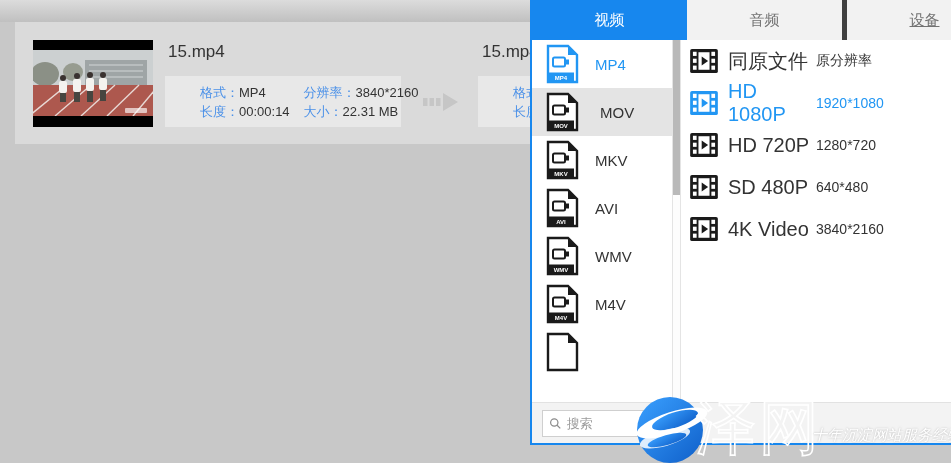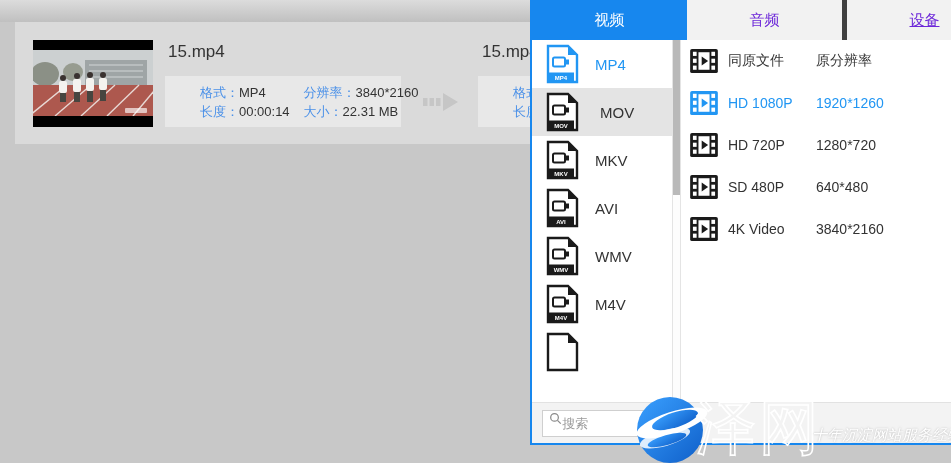--- a/index.html
+++ b/index.html
@@ -21,45 +21,45 @@
   .arrow-wrap { position:absolute; left:408px; top:68px; }
   .file-title2 { position:absolute; left:467px; top:20px; font-size:17px; color:#333; }
   .info-box2 { left:463px; width:240px; }
 
   
   .panel { position:absolute; left:530px; top:0; width:474px; height:445px; background:#fff;
            border-left:2px solid #1787ee; border-right:2px solid #1787ee; border-bottom:2px solid #1787ee;
            z-index:10; }
   .tabs { display:flex; height:40px; }
   .tab { flex:1; display:flex; align-items:center; justify-content:center;
-         font-size:15px; color:#6d28d9; background:#f2f2f2; cursor:pointer; }
+         font-size:15px; color:#737373; background:#f2f2f2; cursor:pointer; }
   .tab.active { background:#1787ee; color:#fff; }
   .tab.bordered { border-left:5px solid #404040;text-decoration:underline; }
 
   .panel-body { position:absolute; top:40px; left:0; right:0; bottom:41px; display:flex; overflow:hidden; }
   .formats { width:140px; overflow:hidden; }
   .format-row { height:48px; display:flex; align-items:center; padding-left:13px; gap:16px; cursor:pointer; }
   .format-row .flabel { font-size:15px; color:#333; }
   .format-row.selected .flabel { color:#2196f3; }
   .format-row.hovered { background:#e4e4e4;gap:21px; }
   .scrollbar { width:9px; position:relative; background:#fdfdfd; border-left:1px solid #e4e4e4; border-right:1px solid #e4e4e4; }
   .scroll-thumb { position:absolute; left:0; top:0; width:7px; height:155px; background:#b9b9b9; }
 
   .options { flex:1; padding-left:9px; }
   .option-row { height:42px; display:flex; align-items:center; cursor:pointer; }
   .option-row .oicon { width:28px; margin:0 10px 0 0; flex:0 0 auto; }
-  .option-row .oname { width:88px; font-size:14px; color:#333; }
+  .option-row .oname { width:88px; font-size:20px; color:#333; }
   .option-row .ores  { width:96px; font-size:14px; color:#333; }
   .option-row .spacer { flex:1; }
   .option-row .edit { width:21px; height:21px; margin-right:20px; cursor:pointer; }
   .option-row.selected .oname, .option-row.selected .ores { color:#2196f3; }
 
   .bottom-bar { position:absolute; left:0; right:0; bottom:0; height:41px; background:#f3f3f3; border-top:1px solid #e2e2e2; }
   .search-box { position:absolute; left:10px; top:7px; width:128px; height:27px; background:#fff;
-                border:1px solid #cfcfcf; display:flex; padding:0 6px; }
+                border:1px solid #cfcfcf; display:flex; align-items:center; padding:0 6px; gap:5px; }
   .search-box input { border:none; outline:none; width:100%; font-size:13px; color:#333; background:transparent;
                       font-family:"Liberation Sans","DejaVu Sans",sans-serif; }
   .search-box input::placeholder { color:#9a9a9a; }
   .confirm-btn { position:absolute; left:165px; top:1px; width:107px; height:29px; background:#2593f2;
                  border:none; color:#fff; font-size:15px; cursor:pointer;
                  font-family:"Liberation Sans","DejaVu Sans",sans-serif; }
 
   
   .watermark { position:absolute; left:0; top:0; width:861px; height:463px; pointer-events:none; z-index:50; }
   .wm-logo { position:absolute; left:615px; top:390px; }
@@ -282,21 +282,21 @@
           <rect x="9" y="3.5" width="12" height="19" fill="#fff"></rect>
           <polygon points="12.5,8 12.5,18 19.5,13" fill="#2196f3"></polygon>
           <rect x="3" y="3" width="4" height="4.5" fill="#fff"></rect>
             <rect x="3" y="10.5" width="4" height="4.5" fill="#fff"></rect>
             <rect x="3" y="18" width="4" height="4.5" fill="#fff"></rect>
           <rect x="23" y="3" width="4" height="4.5" fill="#fff"></rect>
             <rect x="23" y="10.5" width="4" height="4.5" fill="#fff"></rect>
             <rect x="23" y="18" width="4" height="4.5" fill="#fff"></rect>
         </svg>
         <span class="oname">HD 1080P</span>
-        <span class="ores">1920*1260</span>
+        <span class="ores">1920*1080</span>
         <span class="spacer"></span>
         <svg class="edit" viewBox="0 0 22 22">
           <path d="M19.5 11.5 v6 a2.5 2.5 0 0 1 -2.5 2.5 H5 a2.5 2.5 0 0 1 -2.5 -2.5 V7 a2.5 2.5 0 0 1 2.5 -2.5 h6.5" fill="none" stroke="#2196f3" stroke-width="1.8"></path>
           <path d="M9.5 13.5 L20 3" fill="none" stroke="#2196f3" stroke-width="1.8"></path>
         </svg>
       </div>
 
       <div class="option-row">
         <svg class="oicon" width="28" height="24" viewBox="0 0 30 26">
           <rect x="0" y="0" width="30" height="26" rx="2" fill="#1a1a1a"></rect>

